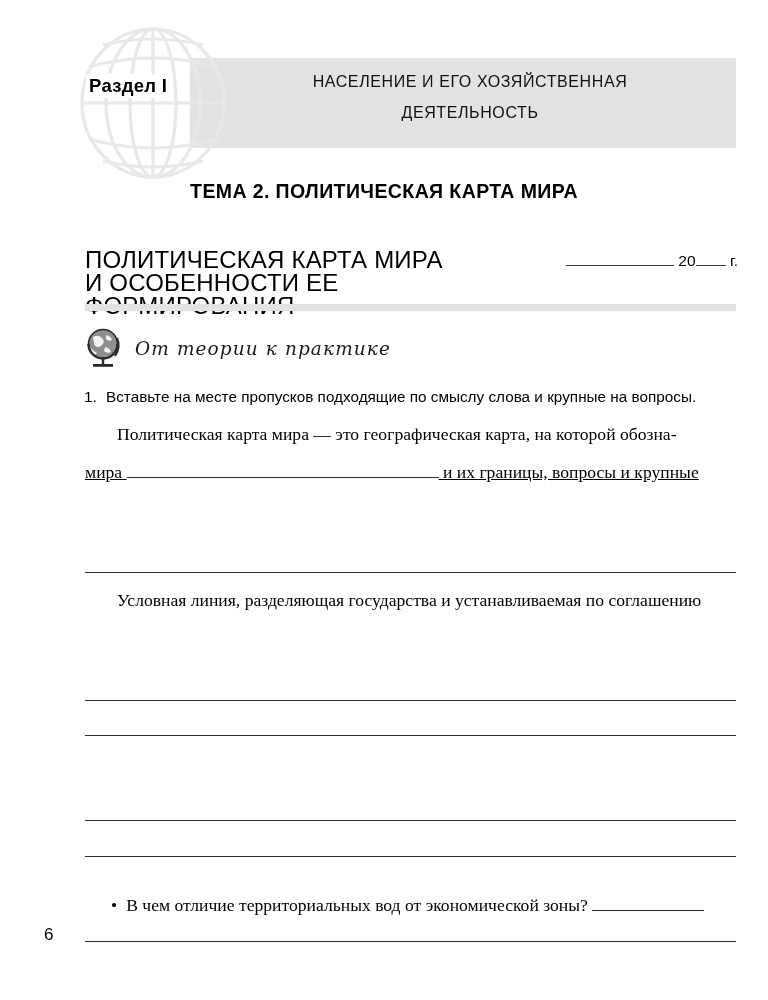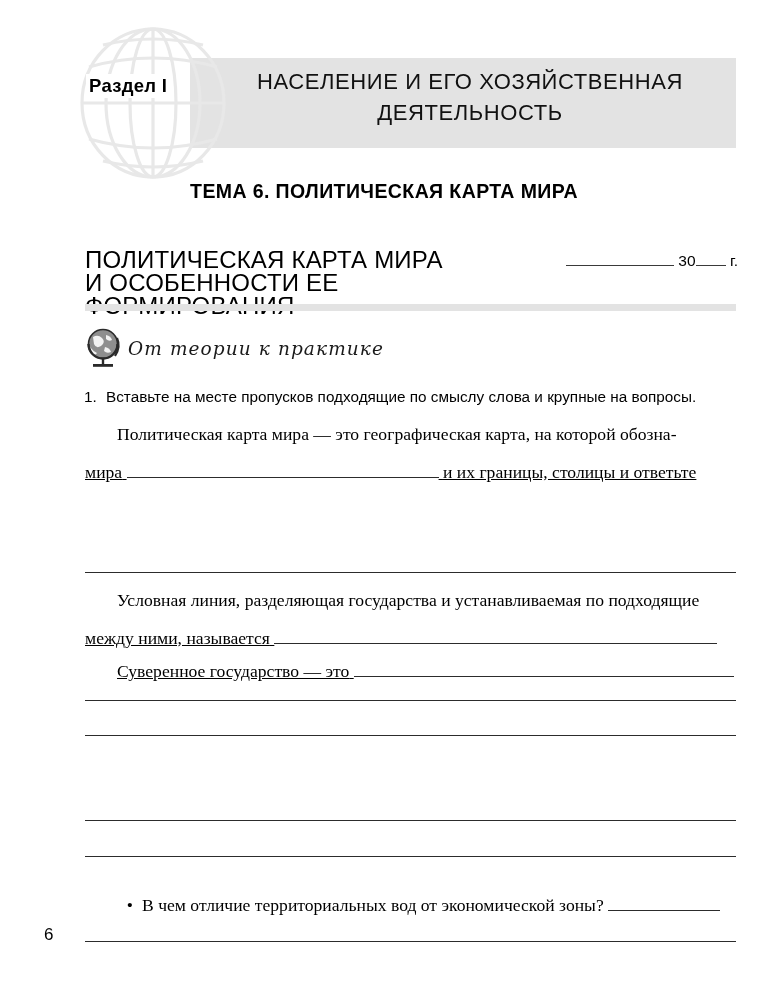--- a/index.html
+++ b/index.html
@@ -40,21 +40,21 @@
     height: 90px;
     background: #e3e3e3;
   }
   .banner-title {
     position: absolute;
     left: 215px;
     top: 66px;
     width: 510px;
     text-align: center;
     font-family: "Liberation Sans", sans-serif;
-    font-size: 22px;
+    font-size: 16px;
     line-height: 31px;
     letter-spacing: 0.6px;
     color: #111111;
     white-space: pre-line;
   }
 
   
   .globe-wire {
     position: absolute;
     left: 79px;
@@ -132,21 +132,21 @@
     background: #e3e3e3;
   }
 
   
   .rubric {
     position: absolute;
     left: 84px;
     top: 327px;
     display: flex;
     align-items: center;
-    gap: 4px;
+    gap: 11px;
   }
   .rubric-label {
     font-family: "DejaVu Serif", serif;
     font-style: italic;
     font-size: 18.5px;
     letter-spacing: 1.1px;
     color: #1a1a1a;
   }
 
   
@@ -254,28 +254,28 @@
         <path d="M 24 134 Q 74 146 124 134"></path>
       </g>
     </svg>
 
     <div class="section-label">Раздел I</div>
 
     <div class="banner-title">НАСЕЛЕНИЕ И ЕГО ХОЗЯЙСТВЕННАЯ
 ДЕЯТЕЛЬНОСТЬ</div>
   </div>
 
-  <div class="topic-title">ТЕМА 6. ПОЛИТИЧЕСКАЯ КАРТА МИРА</div>
+  <div class="topic-title">ТЕМА 2. ПОЛИТИЧЕСКАЯ КАРТА МИРА</div>
 
   <div class="lesson-heading">ПОЛИТИЧЕСКАЯ КАРТА МИРА
 И ОСОБЕННОСТИ ЕЕ ФОРМИРОВАНИЯ</div>
 
   <div class="date-slot">
     <span class="blank-long"></span>
-    <span>30</span><span class="blank-short"></span>
+    <span>20</span><span class="blank-short"></span>
     <span>г.</span>
   </div>
 
   <div class="gray-rule"></div>
 
   <div class="rubric">
     <svg width="40" height="42" viewBox="0 0 40 42">
       <circle cx="19" cy="17" r="14.5" fill="#8e8e8e" stroke="#2a2a2a" stroke-width="1.6"></circle>
       <path d="M9 10 Q14 7 18 11 Q22 15 17 19 Q12 22 10 17 Z" fill="#f2f2f2"></path>
       <path d="M22 8 Q27 9 28 13 Q25 15 22 12 Z" fill="#f2f2f2"></path>
@@ -294,49 +294,41 @@
     <span class="task-text">Вставьте на месте пропусков подходящие по смыслу слова и крупные на вопросы.</span>
   </div>
 
   <div class="body-line" style="top:424px;">
     <span class="spread"><span class="lead">Политическая карта мира — это географическая карта, на которой обозна-</span></span>
   </div>
 
   <div class="body-line" style="top:462px;">
     <span>мира</span>
     <span class="blank" style="width:312px;"></span>
-    <span>и их границы, столицы и ответьте</span>
+    <span>и их границы, вопросы и крупные</span>
   </div>
 
 
 
   <div class="answer-rule" style="left:85px; top:572px; width:651px;"></div>
 
   <div class="body-line" style="top:590px;">
-    <span class="spread"><span class="lead">Условная линия, разделяющая государства и устанавливаемая по подходящие</span></span>
-  </div>
-
-  <div class="body-line" style="top:628px;">
-    <span>между ними, называется</span>
-    <span class="blank" style="width:443px;"></span>
-  </div>
-
-  <div class="body-line" style="top:661px;">
-    <span class="lead">Суверенное государство — это</span>
-    <span class="blank" style="width:380px;"></span>
-  </div>
+    <span class="spread"><span class="lead">Условная линия, разделяющая государства и устанавливаемая по соглашению</span></span>
+  </div>
+
+
 
   <div class="answer-rule" style="left:85px; top:700px; width:651px;"></div>
   <div class="answer-rule" style="left:85px; top:735px; width:651px;"></div>
 
 
   <div class="answer-rule" style="left:85px; top:820px; width:651px;"></div>
   <div class="answer-rule" style="left:85px; top:856px; width:651px;"></div>
 
-  <div class="bullet-line" style="top:895px;text-align:center;">
+  <div class="bullet-line" style="top:895px;">
     <span class="dot">•</span><span>В чем отличие территориальных вод от экономической зоны?</span>
     <span class="blank" style="width:112px;"></span>
   </div>
 
   <div class="page-number">6</div>
   <div class="footer-rule"></div>
 
 </div>
 
 </body></html>

